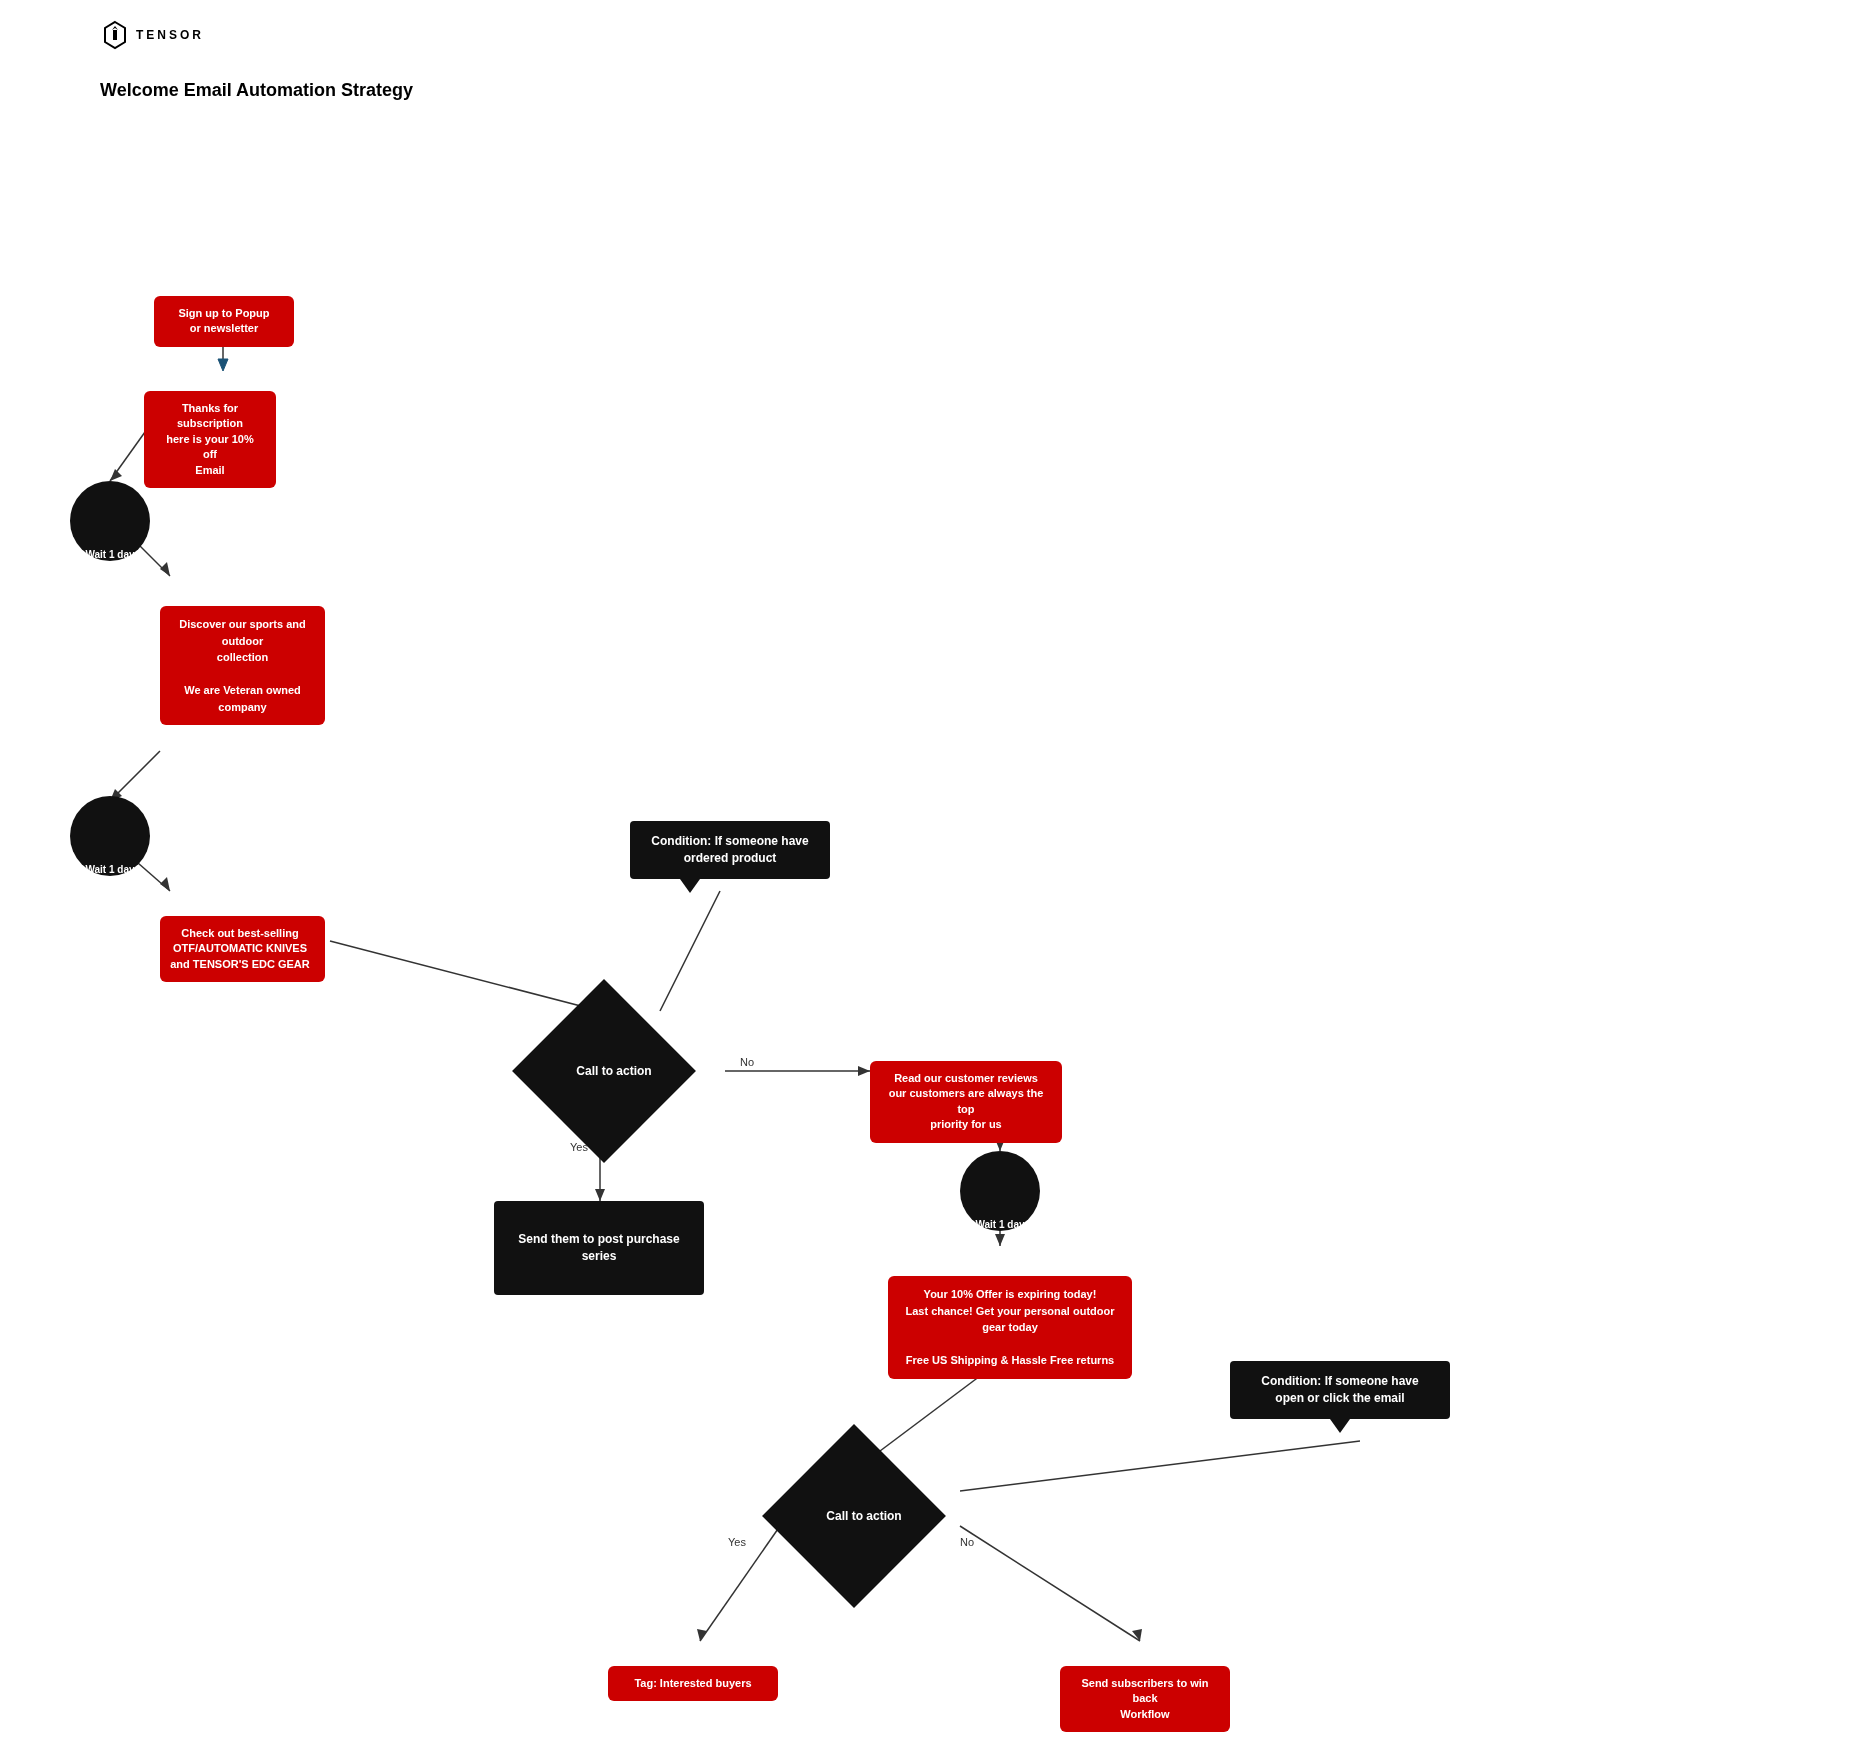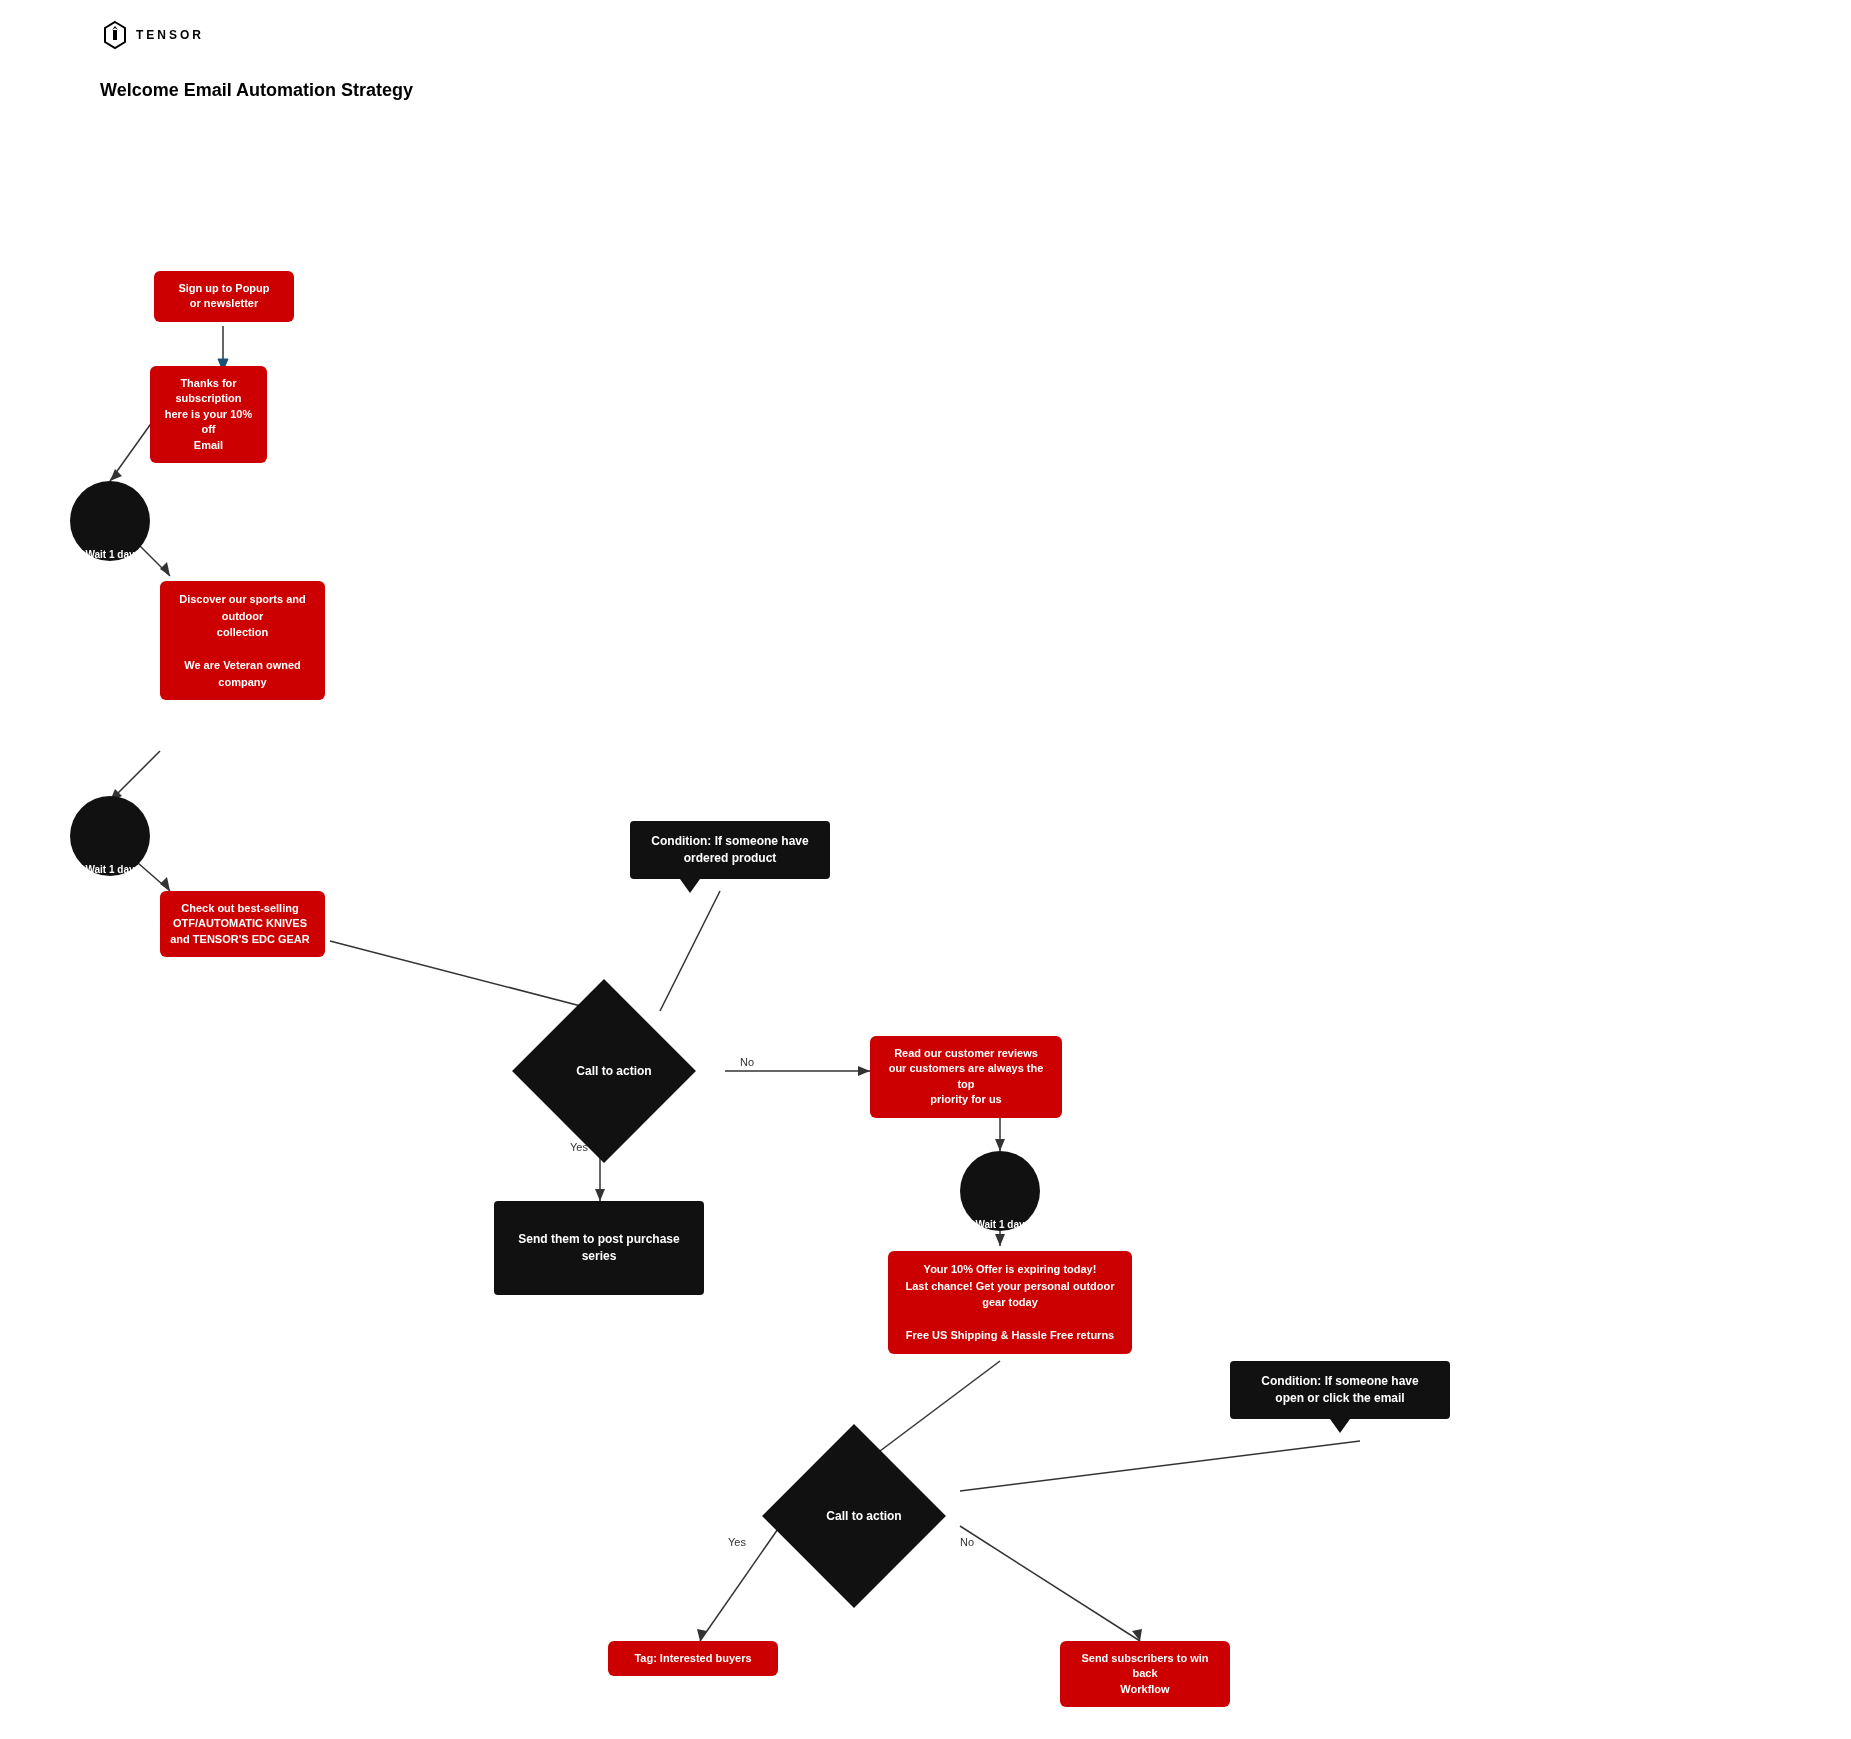--- a/index.html
+++ b/index.html
@@ -59,20 +59,21 @@
     .red-box {
       position: absolute;
       background: #cc0000;
       color: #fff;
       border-radius: 6px;
       text-align: center;
       padding: 10px 14px;
       font-size: 11px;
       line-height: 1.4;
       font-weight: 600;
+      margin-top: 25px;
     }
 
     
     .black-box {
       position: absolute;
       background: #111;
       color: #fff;
       border-radius: 4px;
       text-align: center;
       padding: 12px 4px;
@@ -224,21 +225,21 @@
 
       <line x1="900" y1="1385" x2="1080" y2="1500" stroke="#333" stroke-width="1.5"></line>
       <polygon points="1080,1500 1072,1490 1082,1488" fill="#333"></polygon>
     </svg>
 
     <div class="red-box" style="left: 94px; top: 130px; width: 140px;">
       <span style="white-space: pre-line;">Sign up to Popup
 or newsletter</span>
     </div>
 
-    <div class="red-box" style="left: 90px; top: 225px; width: 117px;">
+    <div class="red-box" style="left: 84px; top: 225px; width: 132px;">
       <span style="white-space: pre-line;">Thanks for subscription
 here is your 10% off
 Email</span>
     </div>
 
     <div class="black-circle" style="left: 10px; top: 340px; width: 80px; height: 80px;">
       <span style="white-space: pre-line; font-size: 10px;">Wait 1 day</span>
     </div>
 
     <div class="red-box" style="left: 100px; top: 440px; width: 165px; line-height: 1.5;">

